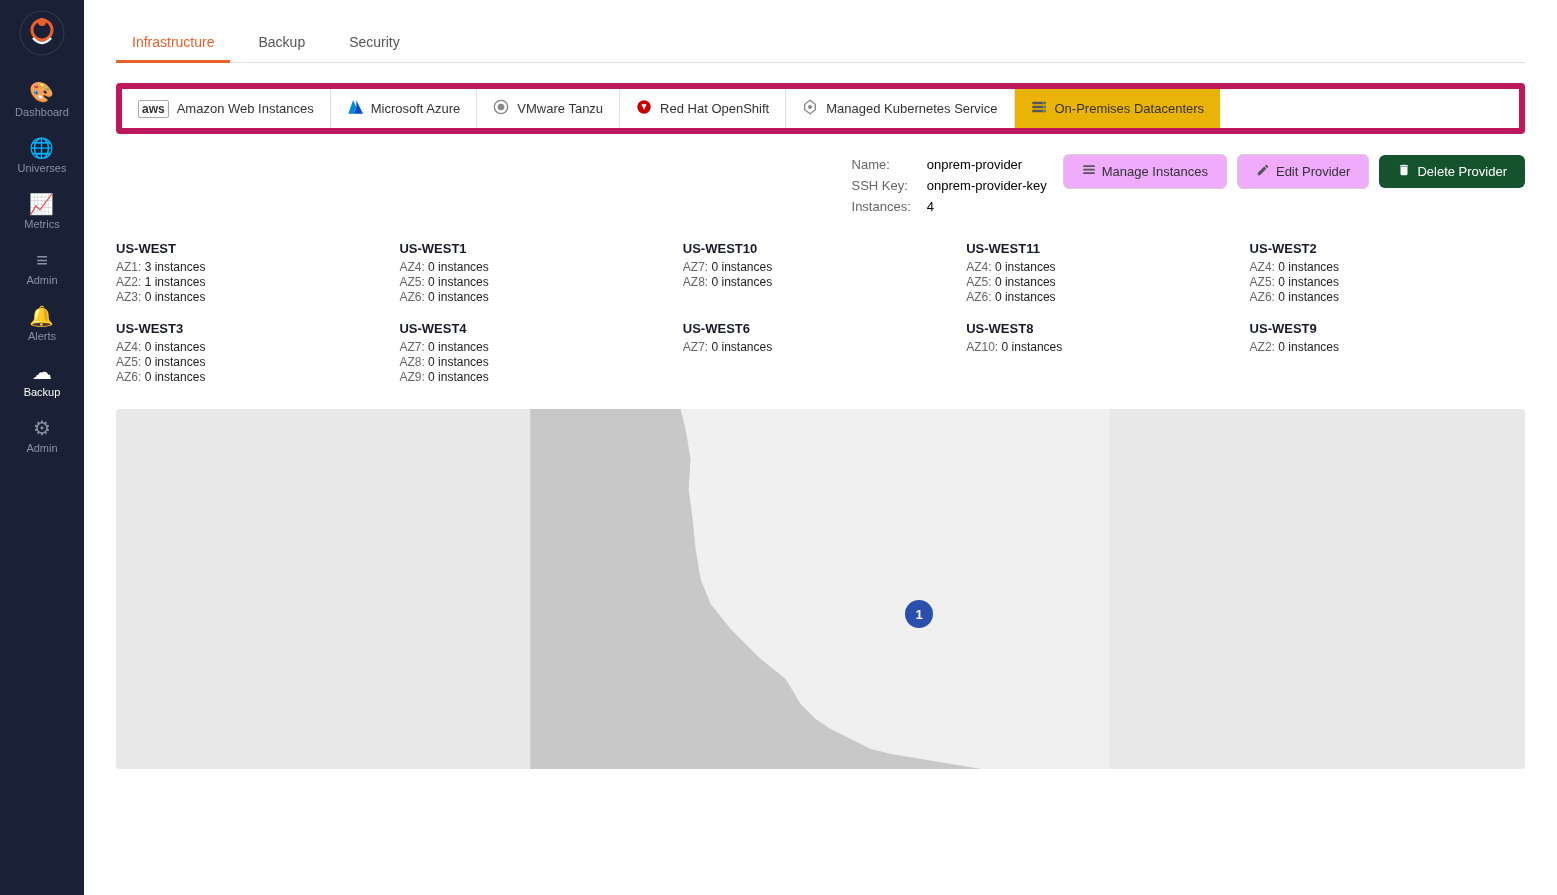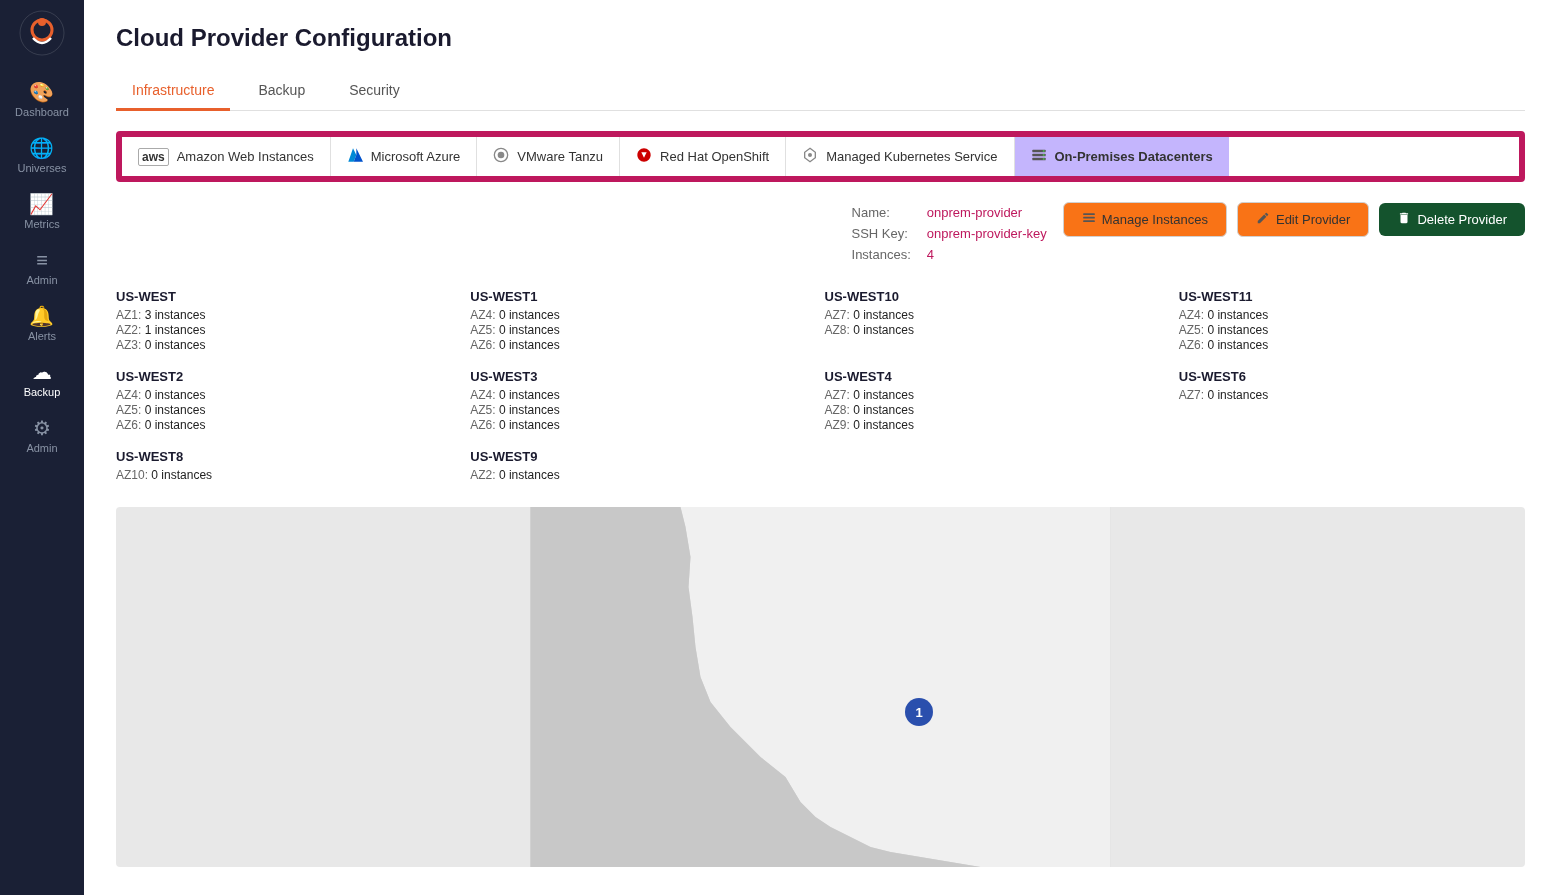--- a/index.html
+++ b/index.html
@@ -90,62 +90,62 @@
       gap: 8px;
       padding: 10px 16px;
       cursor: pointer;
       font-size: 13px;
       color: #333;
       border-right: 1px solid #e0e0e0;
       background: #fff;
       white-space: nowrap;
     }
     .provider-tab:last-child { border-right: none; }
-    .provider-tab.active { background: #c4b5fd; font-weight: 700; }
+    .provider-tab.active { background: #eab308; font-weight: 400; }
 
     
     .provider-info {
       display: flex;
       justify-content: flex-end;
       align-items: flex-start;
       margin-bottom: 24px;
     }
     .provider-details table { border-collapse: collapse; }
     .provider-details td { padding: 3px 16px 3px 0; font-size: 13px; }
     .provider-details td:first-child { color: #666; }
-    .provider-details td:last-child { color: #be185d; font-weight: 400; }
+    .provider-details td:last-child { color: #000000; font-weight: 400; }
 
     .provider-actions {
       display: flex;
       gap: 10px;
       align-items: center;
     }
     .btn {
       padding: 8px 18px;
       border-radius: 6px;
       font-size: 13px;
       cursor: pointer;
       display: flex;
       align-items: center;
       gap: 6px;
       border: 1px solid #d0d0d0;
-      background: #f97316;
+      background: #f0abfc;
       color: #333;
       font-weight: 500;
     }
     .btn-danger {
       background: #14532d;
       color: #fff;
       border: none;
     }
 
     
     .regions-grid {
       display: grid;
-      grid-template-columns: repeat(4, 1fr);
+      grid-template-columns: repeat(5, 1fr);
       gap: 16px 8px;
       margin-bottom: 24px;
     }
     .region-block { font-size: 12px; }
     .region-name {
       font-weight: 700;
       font-size: 13px;
       margin-bottom: 4px;
       color: #1a1a2e;
     }
@@ -221,21 +221,20 @@
     <span>Backup</span>
   </div>
   <div class="sidebar-item">
     <span class="icon">⚙</span>
     <span>Admin</span>
   </div>
 </nav>
 
 <div class="main-content">
 
-  <h1 class="page-title">Cloud Provider Configuration</h1>
 
   <div class="tabs">
     <div class="tab active">Infrastructure</div>
     <div class="tab">Backup</div>
     <div class="tab">Security</div>
   </div>
 
   <div class="provider-tabs">
 
     <div class="provider-tab">

